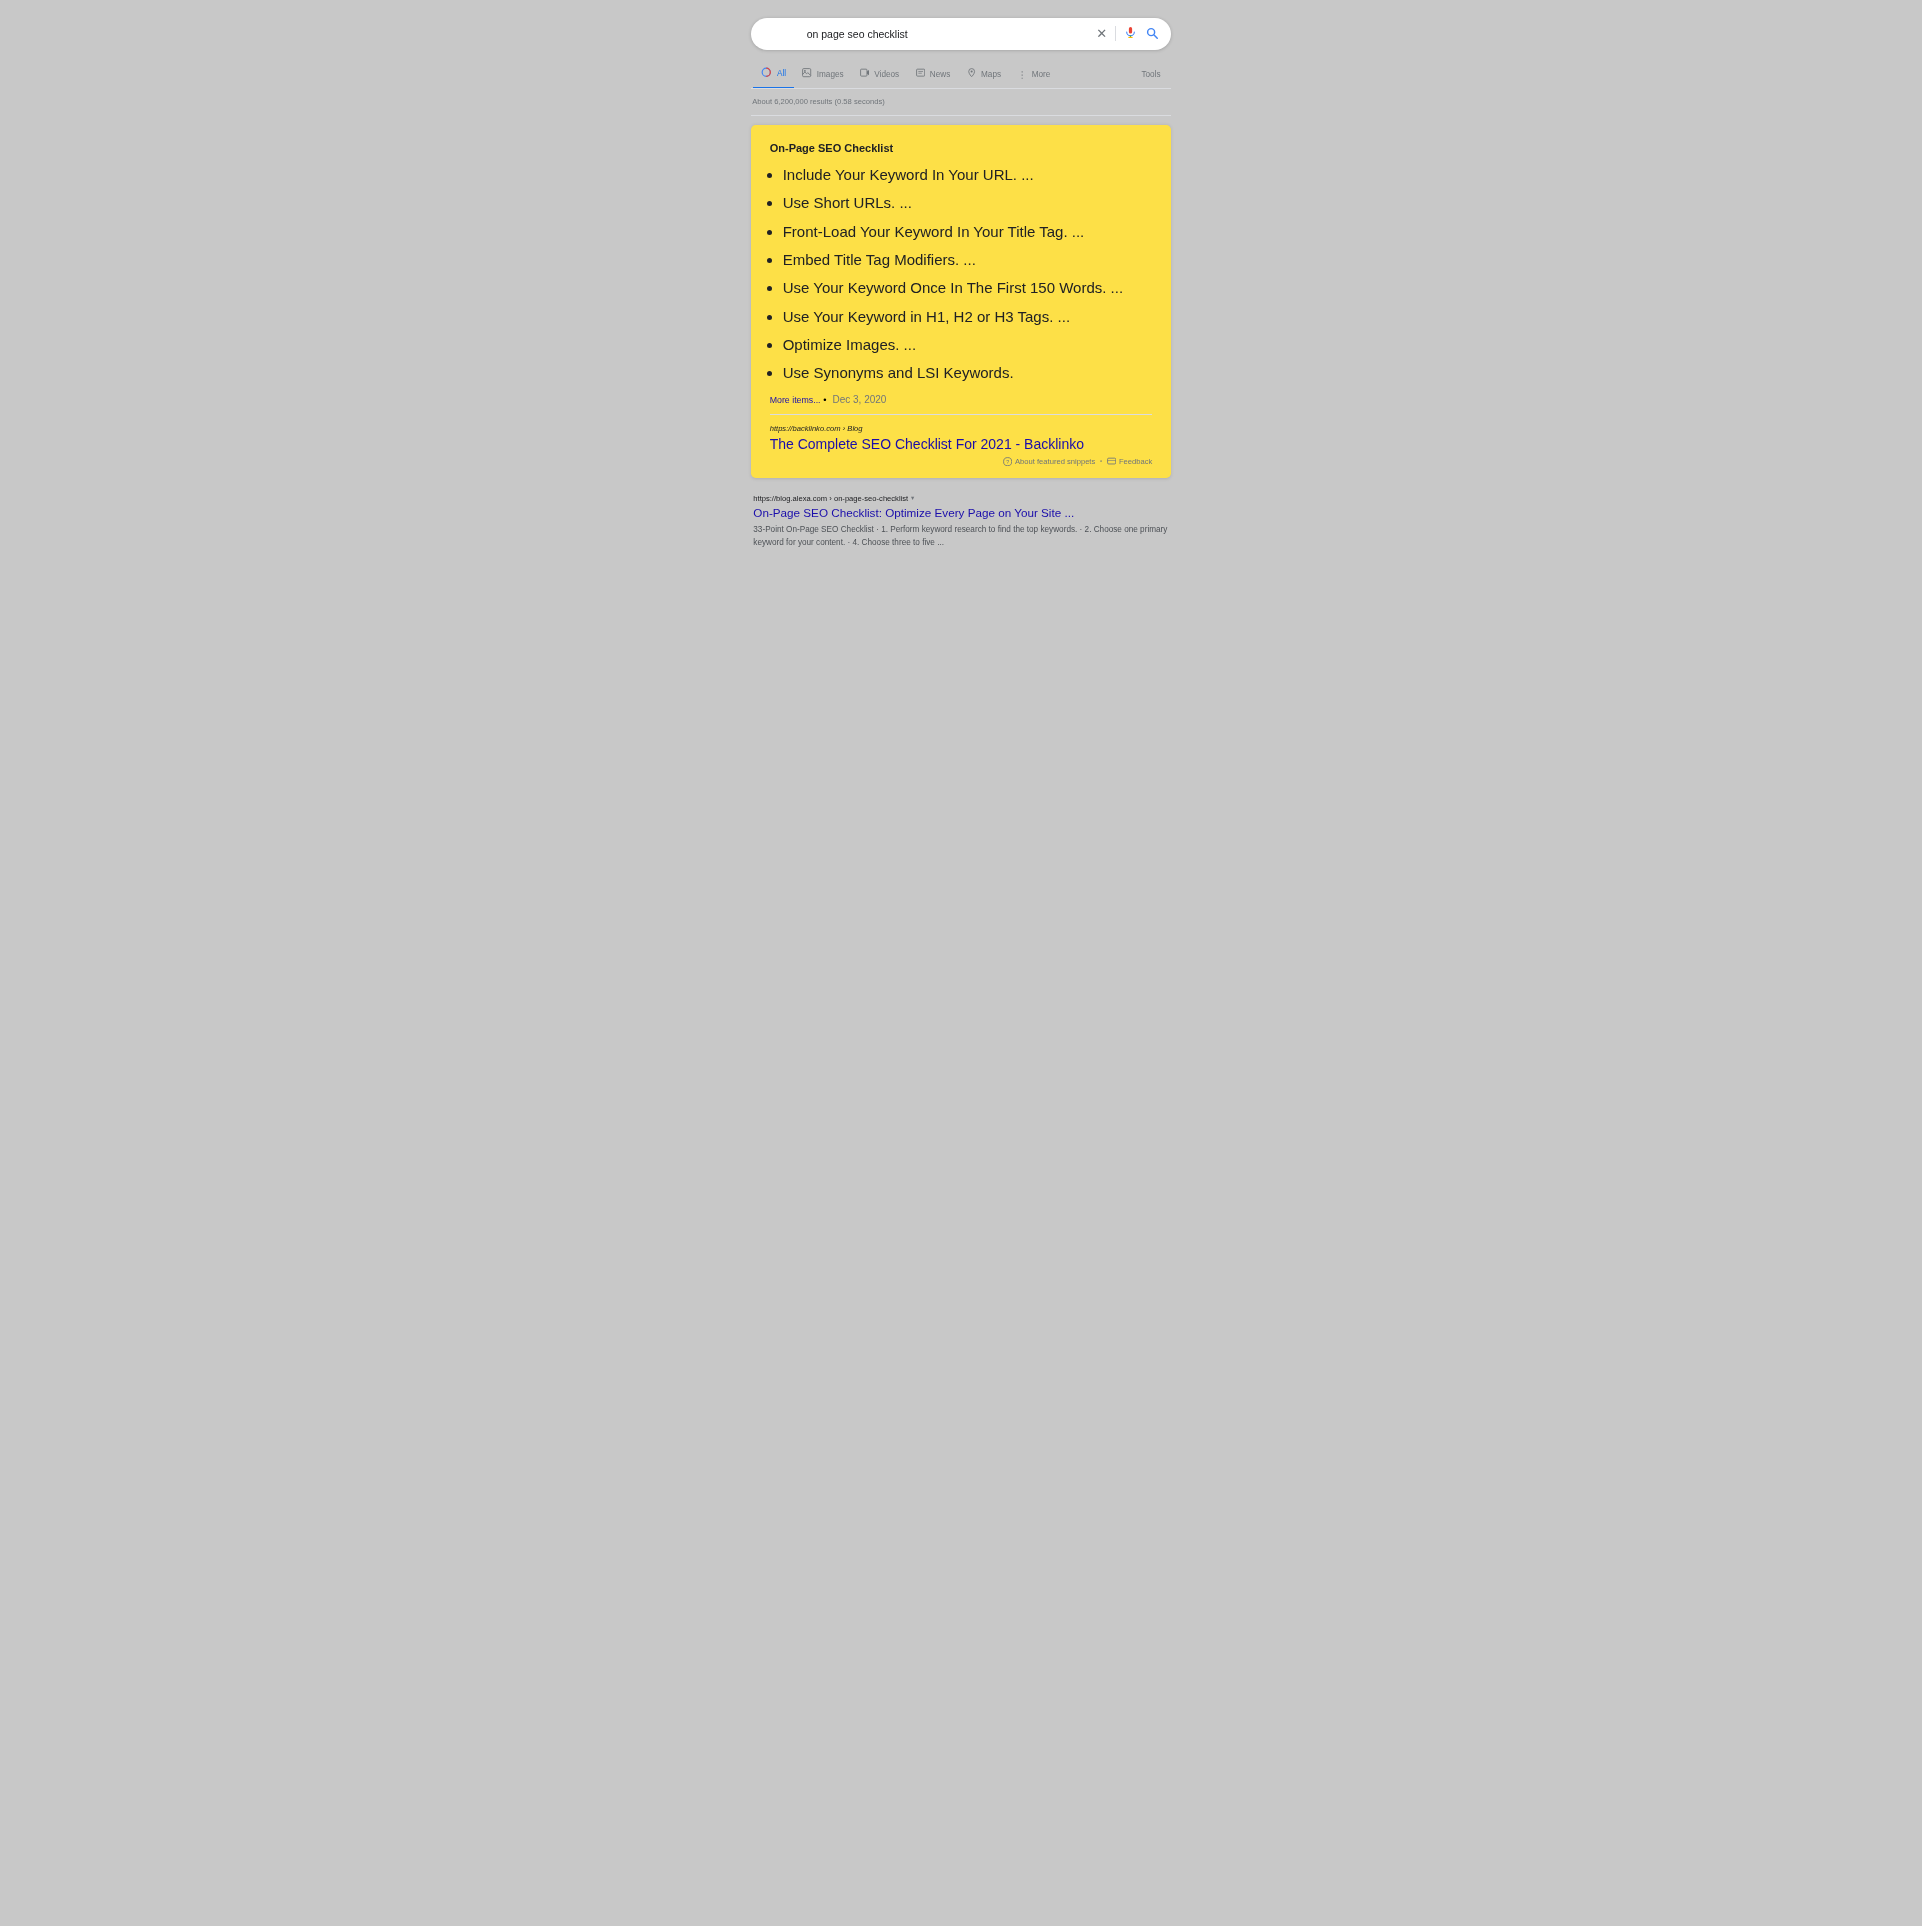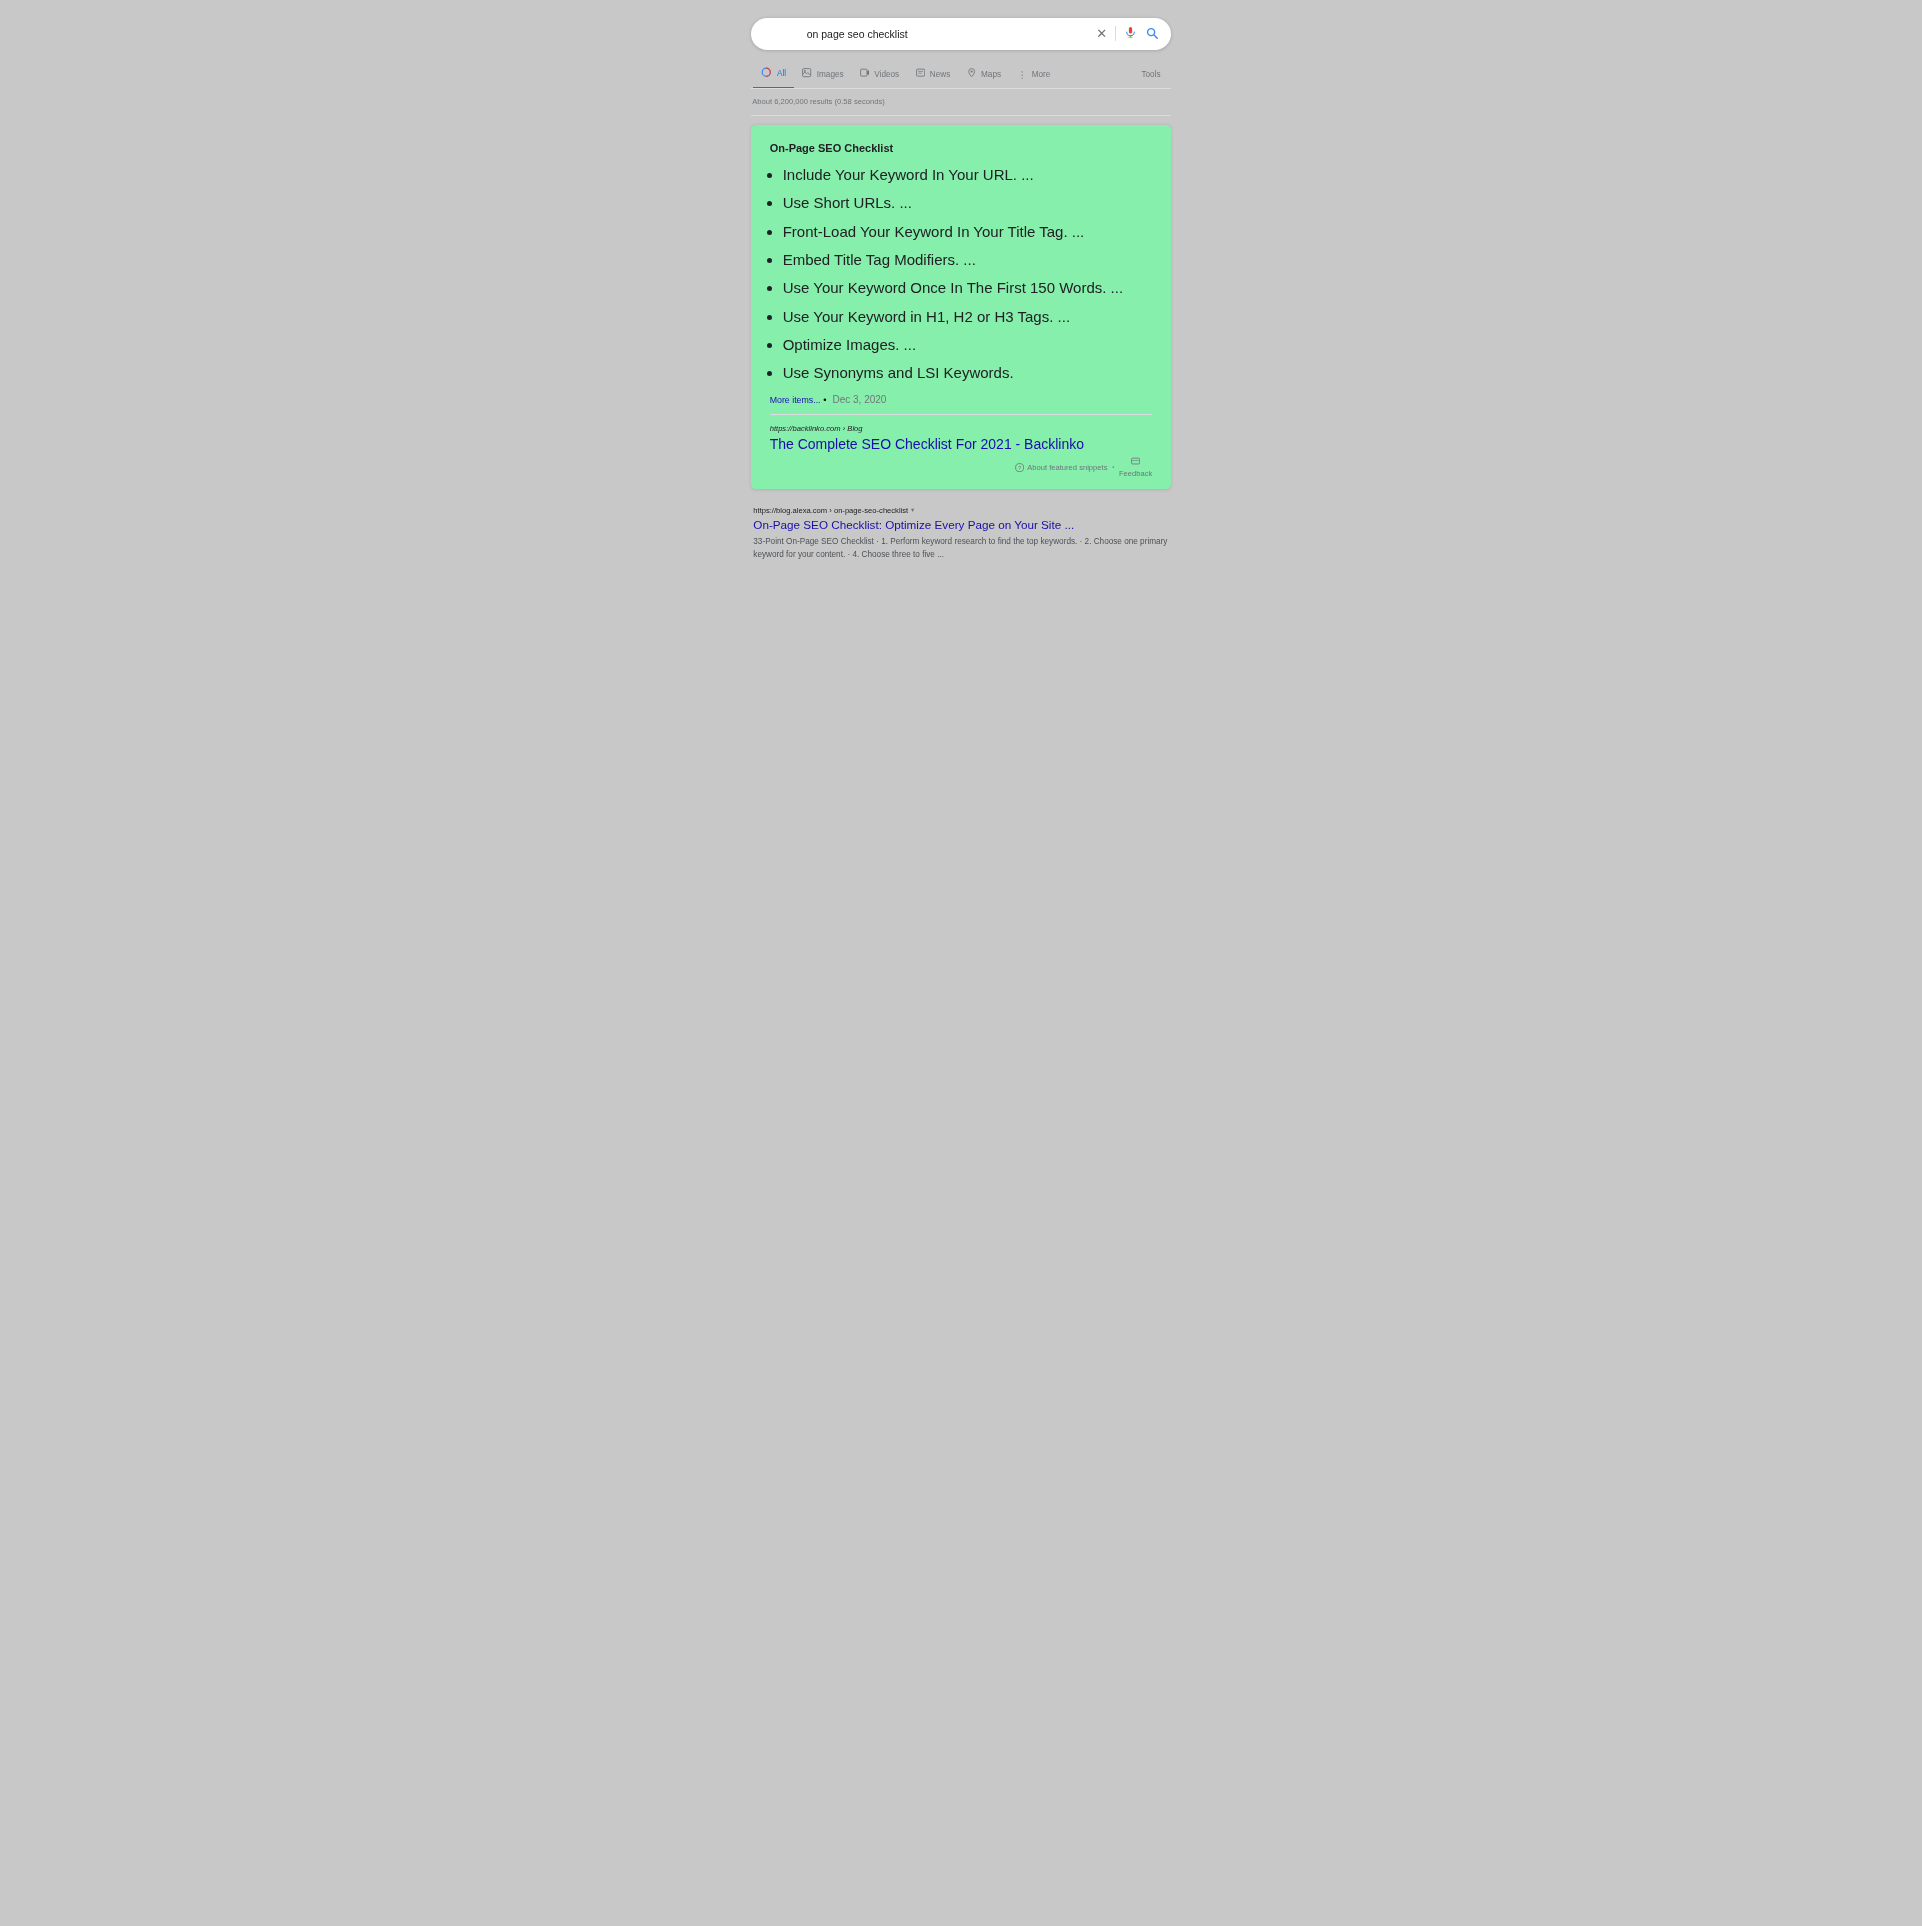--- a/index.html
+++ b/index.html
@@ -104,21 +104,21 @@
       margin-bottom: 9.3px;
       padding: 0 1.2px;
     }
     .results-divider {
       height: 0.6px;
       background: #dadce0;
       margin-bottom: 9.3px;
     }
     
     .featured-snippet {
-      background: #86efac;
+      background: #fde047;
       border-radius: 4.7px;
       box-shadow: 0 0.6px 3.5px rgba(0,0,0,0.12);
       padding: 16.3px 18.7px 11.7px 18.7px;
       margin-bottom: 11.7px;
     }
     .snippet-title {
       font-size: 11px;
       font-weight: 700;
       color: #202124;
       margin-bottom: 10.5px;
@@ -173,24 +173,23 @@
       color: #70757a;
     }
     .snippet-footer-about {
       display: flex;
       align-items: center;
       gap: 2.9px;
       cursor: pointer;
     }
     .snippet-footer-feedback {
       display: flex;
-      align-items: center;
+      align-items: flex-end;
       gap: 2.9px;
       cursor: pointer;
-      flex-direction: column;
     }
     .footer-dot {
       font-size: 3.5px;
       color: #70757a;
     }
     
     .search-result {
       padding: 4.7px 2.3px 9.3px;
     }
     .result-url-row {

